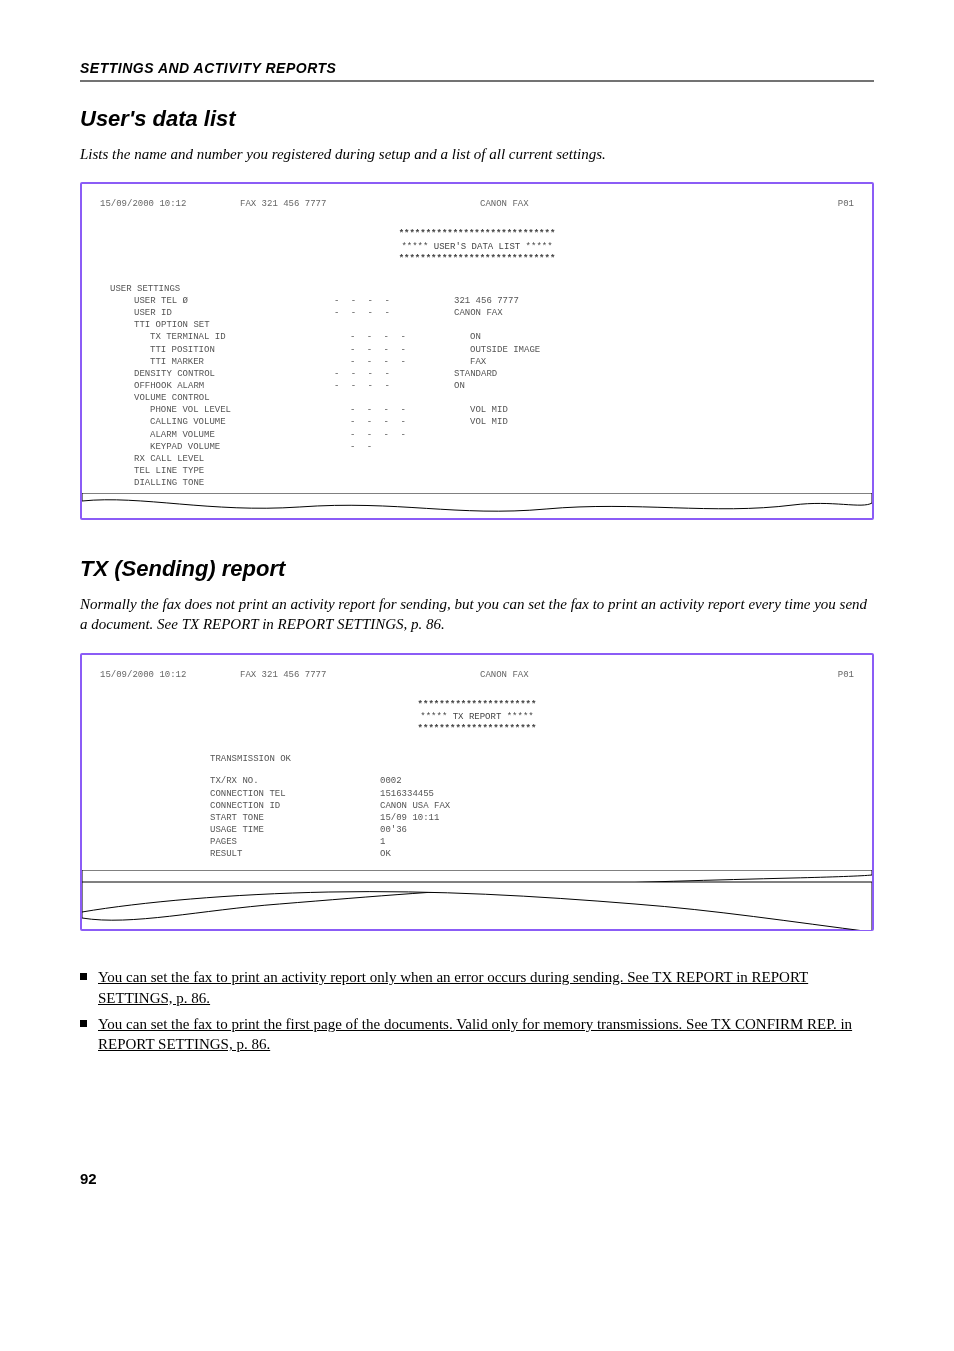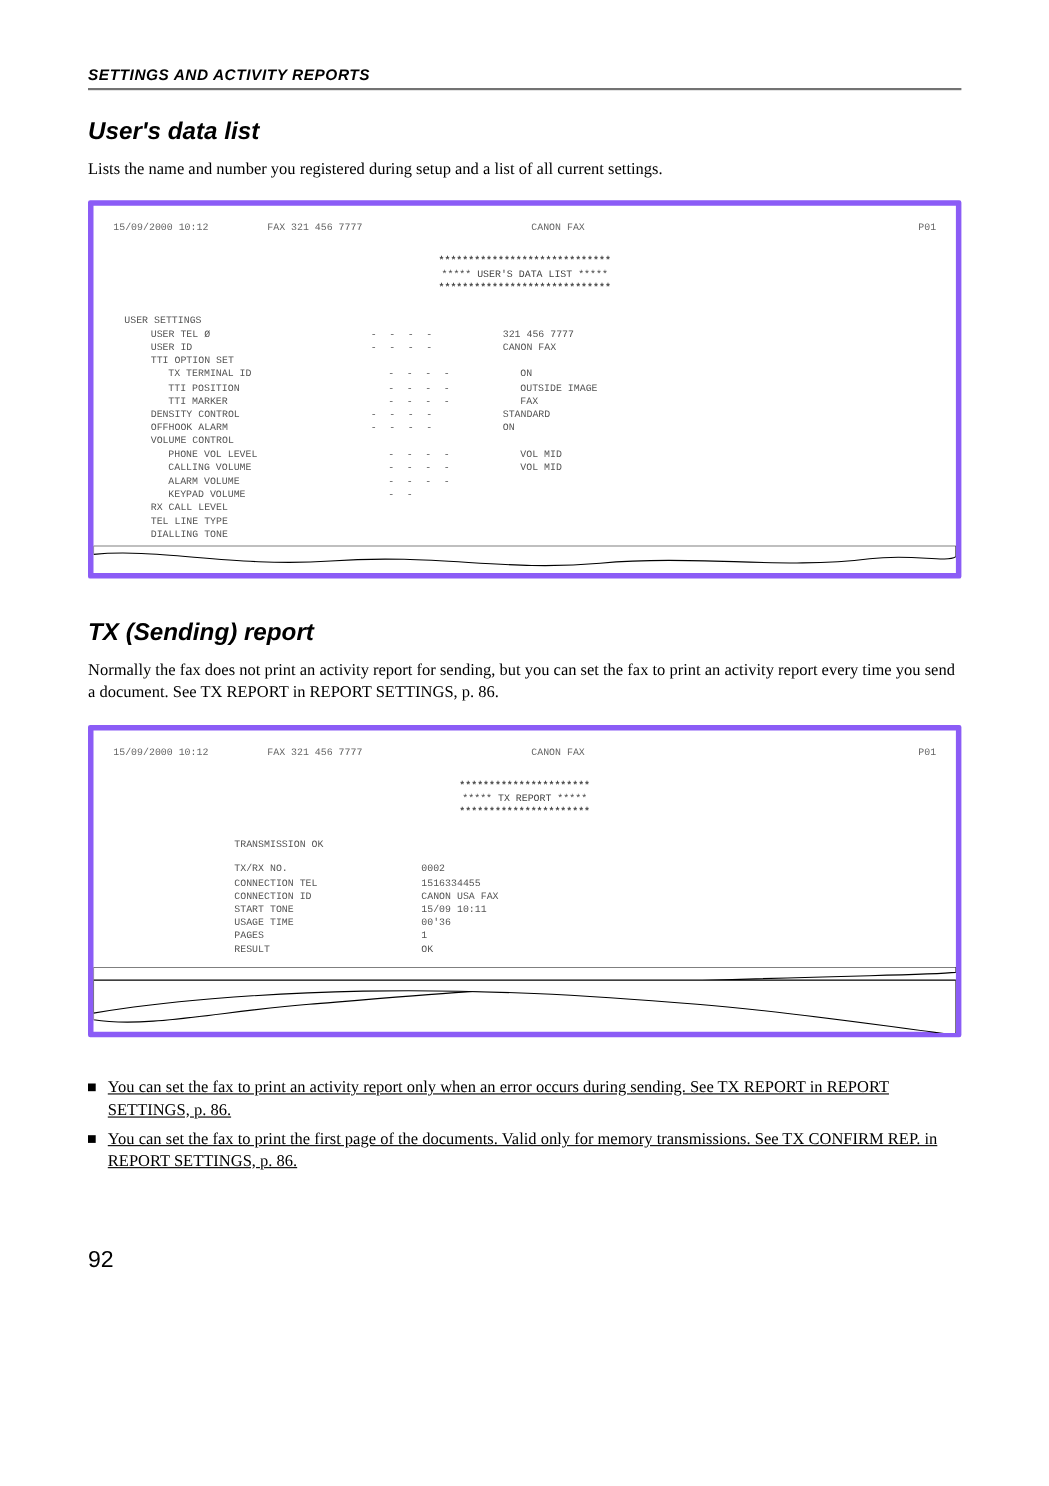--- a/index.html
+++ b/index.html
@@ -29,23 +29,24 @@
     font-family: Arial, Helvetica, sans-serif;
     font-weight: bold;
     font-size: 22px;
     margin: 0 0 12px 0;
     font-style: italic;
   }
   p.intro {
     font-size: 15px;
     margin: 0 0 18px 0;
     line-height: 1.35;
+    font-style: italic;
   }
   .printout {
-    border: 5px solid #8b5cf6;
+    border: 2px solid #8b5cf6;
     border-radius: 2px;
     padding: 14px 18px 0 18px;
     font-family: "Courier New", Courier, monospace;
     font-size: 9px;
     color: #555;
     line-height: 1.35;
     position: relative;
     margin-bottom: 36px;
     background: #fff;
   }
@@ -124,23 +125,23 @@
     content: "";
     position: absolute;
     left: 0;
     top: 6px;
     width: 7px;
     height: 7px;
     background: #000;
   }
   .page-number {
     font-family: Arial, Helvetica, sans-serif;
-    font-weight: normal;
-    font-size: 21px;
-    margin-top: 68px;
+    font-weight: bold;
+    font-size: 15px;
+    margin-top: 116px;
   }
 </style>
 </head>
 <body>
 
 <div class="page">
 
   <div class="header-line">SETTINGS AND ACTIVITY REPORTS</div>
 
   <h2 class="section-title">User's data list</h2>

